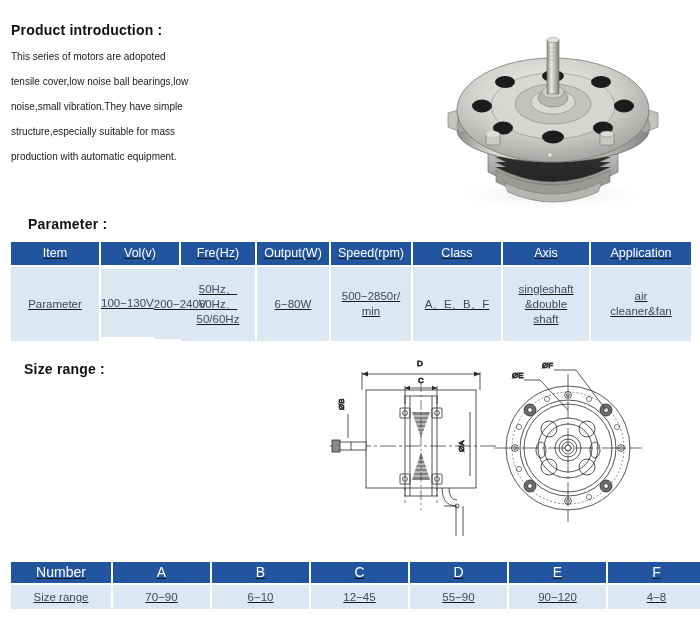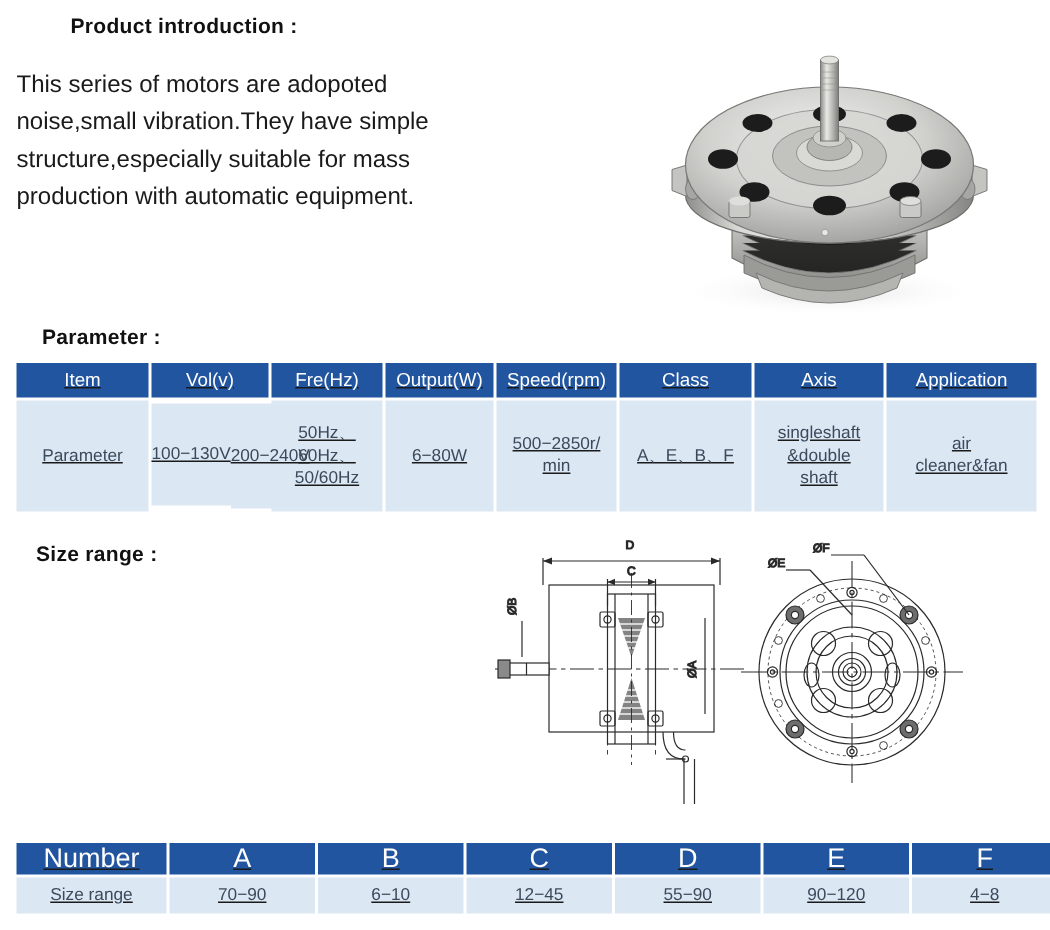--- a/index.html
+++ b/index.html
@@ -15,30 +15,30 @@
 
   
   .heading{
     position:absolute;
     font-size:14px;
     font-weight:bold;
     color:#111;
     letter-spacing:.2px;
     white-space:nowrap;
   }
-  #h-intro{left:11px;top:9px;margin-left:36px;}
+  #h-intro{left:11px;top:22px;}
   #h-param{left:28px;top:216px;}
   #h-size{left:11px;top:361px;margin-left:13px;}
 
   
   .intro{
     position:absolute;
     left:11px;top:44px;
     width:300px;
-    font-size:16px;
+    font-size:10px;
     line-height:25px;
     color:#1a1a1a;
     text-align:justify;
     text-justify:inter-word;
   }
   .intro span{display:block;}
   .intro .justified{
     text-align:justify;
   }
 
@@ -84,21 +84,21 @@
   .split-inner > div{
     flex:1;
     background:#dce7f4;
     display:flex;align-items:center;justify-content:center;
     font-size:11.5px;color:#3b4a5a;
   }
   .split-inner > div:first-child{margin-bottom:2px;}
 
   
   #size-table{left:9px;top:560px;width:682px;}
-  #size-table th{padding:2px 0 3px;font-size:18px;}
+  #size-table th{padding:2px 0 3px;font-size:14px;}
   #size-table td{height:20px;font-size:11.5px;padding:2px 0;}
 
   
   .drawing{
     position:absolute;
     left:318px;top:352px;
     width:374px;height:196px;
   }
   .dim-label{
     font-family:"Liberation Sans", sans-serif;
@@ -108,20 +108,21 @@
 </style>
 </head>
 <body>
 
 <div class="page">
 
   <div class="heading" id="h-intro">Product introduction :</div>
 
   <div class="intro">
     <span class="justified">This series of motors are adopoted</span>
+    <span class="justified">tensile cover,low noise ball bearings,low</span>
     <span class="justified">noise,small vibration.They have simple</span>
     <span class="justified">structure,especially suitable for mass</span>
     <span>production with automatic equipment.</span>
   </div>
 
   <div class="photo">
     <svg width="300" height="198" viewBox="0 0 300 198">
       <defs>
         <radialGradient id="gTop" cx="45%" cy="35%" r="70%">
           <stop offset="0%" stop-color="#f2f2f0"></stop>

